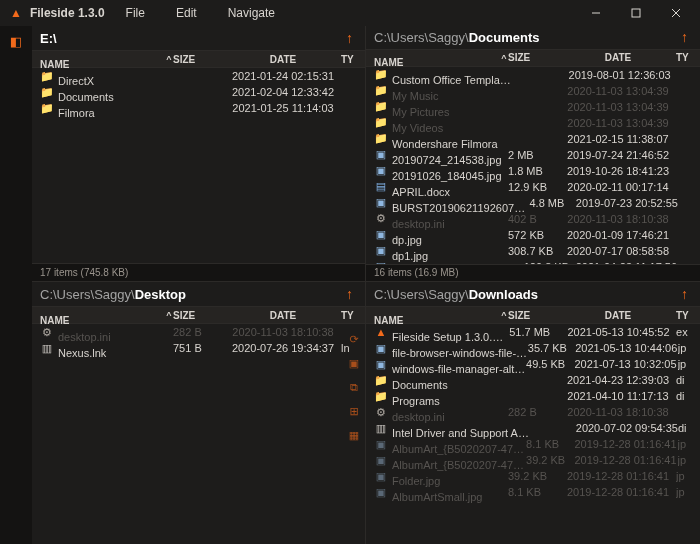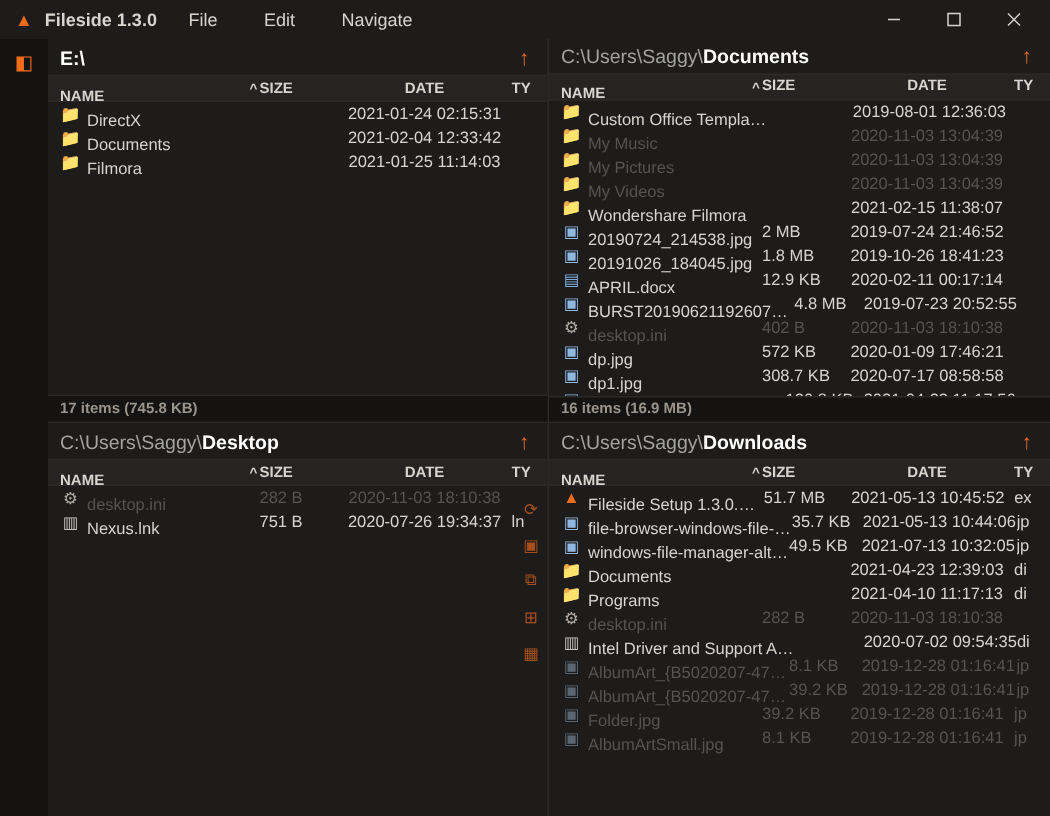--- a/index.html
+++ b/index.html
@@ -137,21 +137,20 @@
 
   
   .status {
     height:18px;
     display:flex; align-items:center;
     padding:0 8px;
     font-size:10px;
     color:#9a948d;
     background:var(--bg-dark);
     border-top:1px solid var(--panel-border);
-    font-weight:bold;
   }
 
   
   .float-icons {
     position:absolute; right:4px; top:50px;
     display:flex; flex-direction:column; gap:10px;
     pointer-events:none;
   }
   .float-icons .fi {
     width:14px; height:14px;

